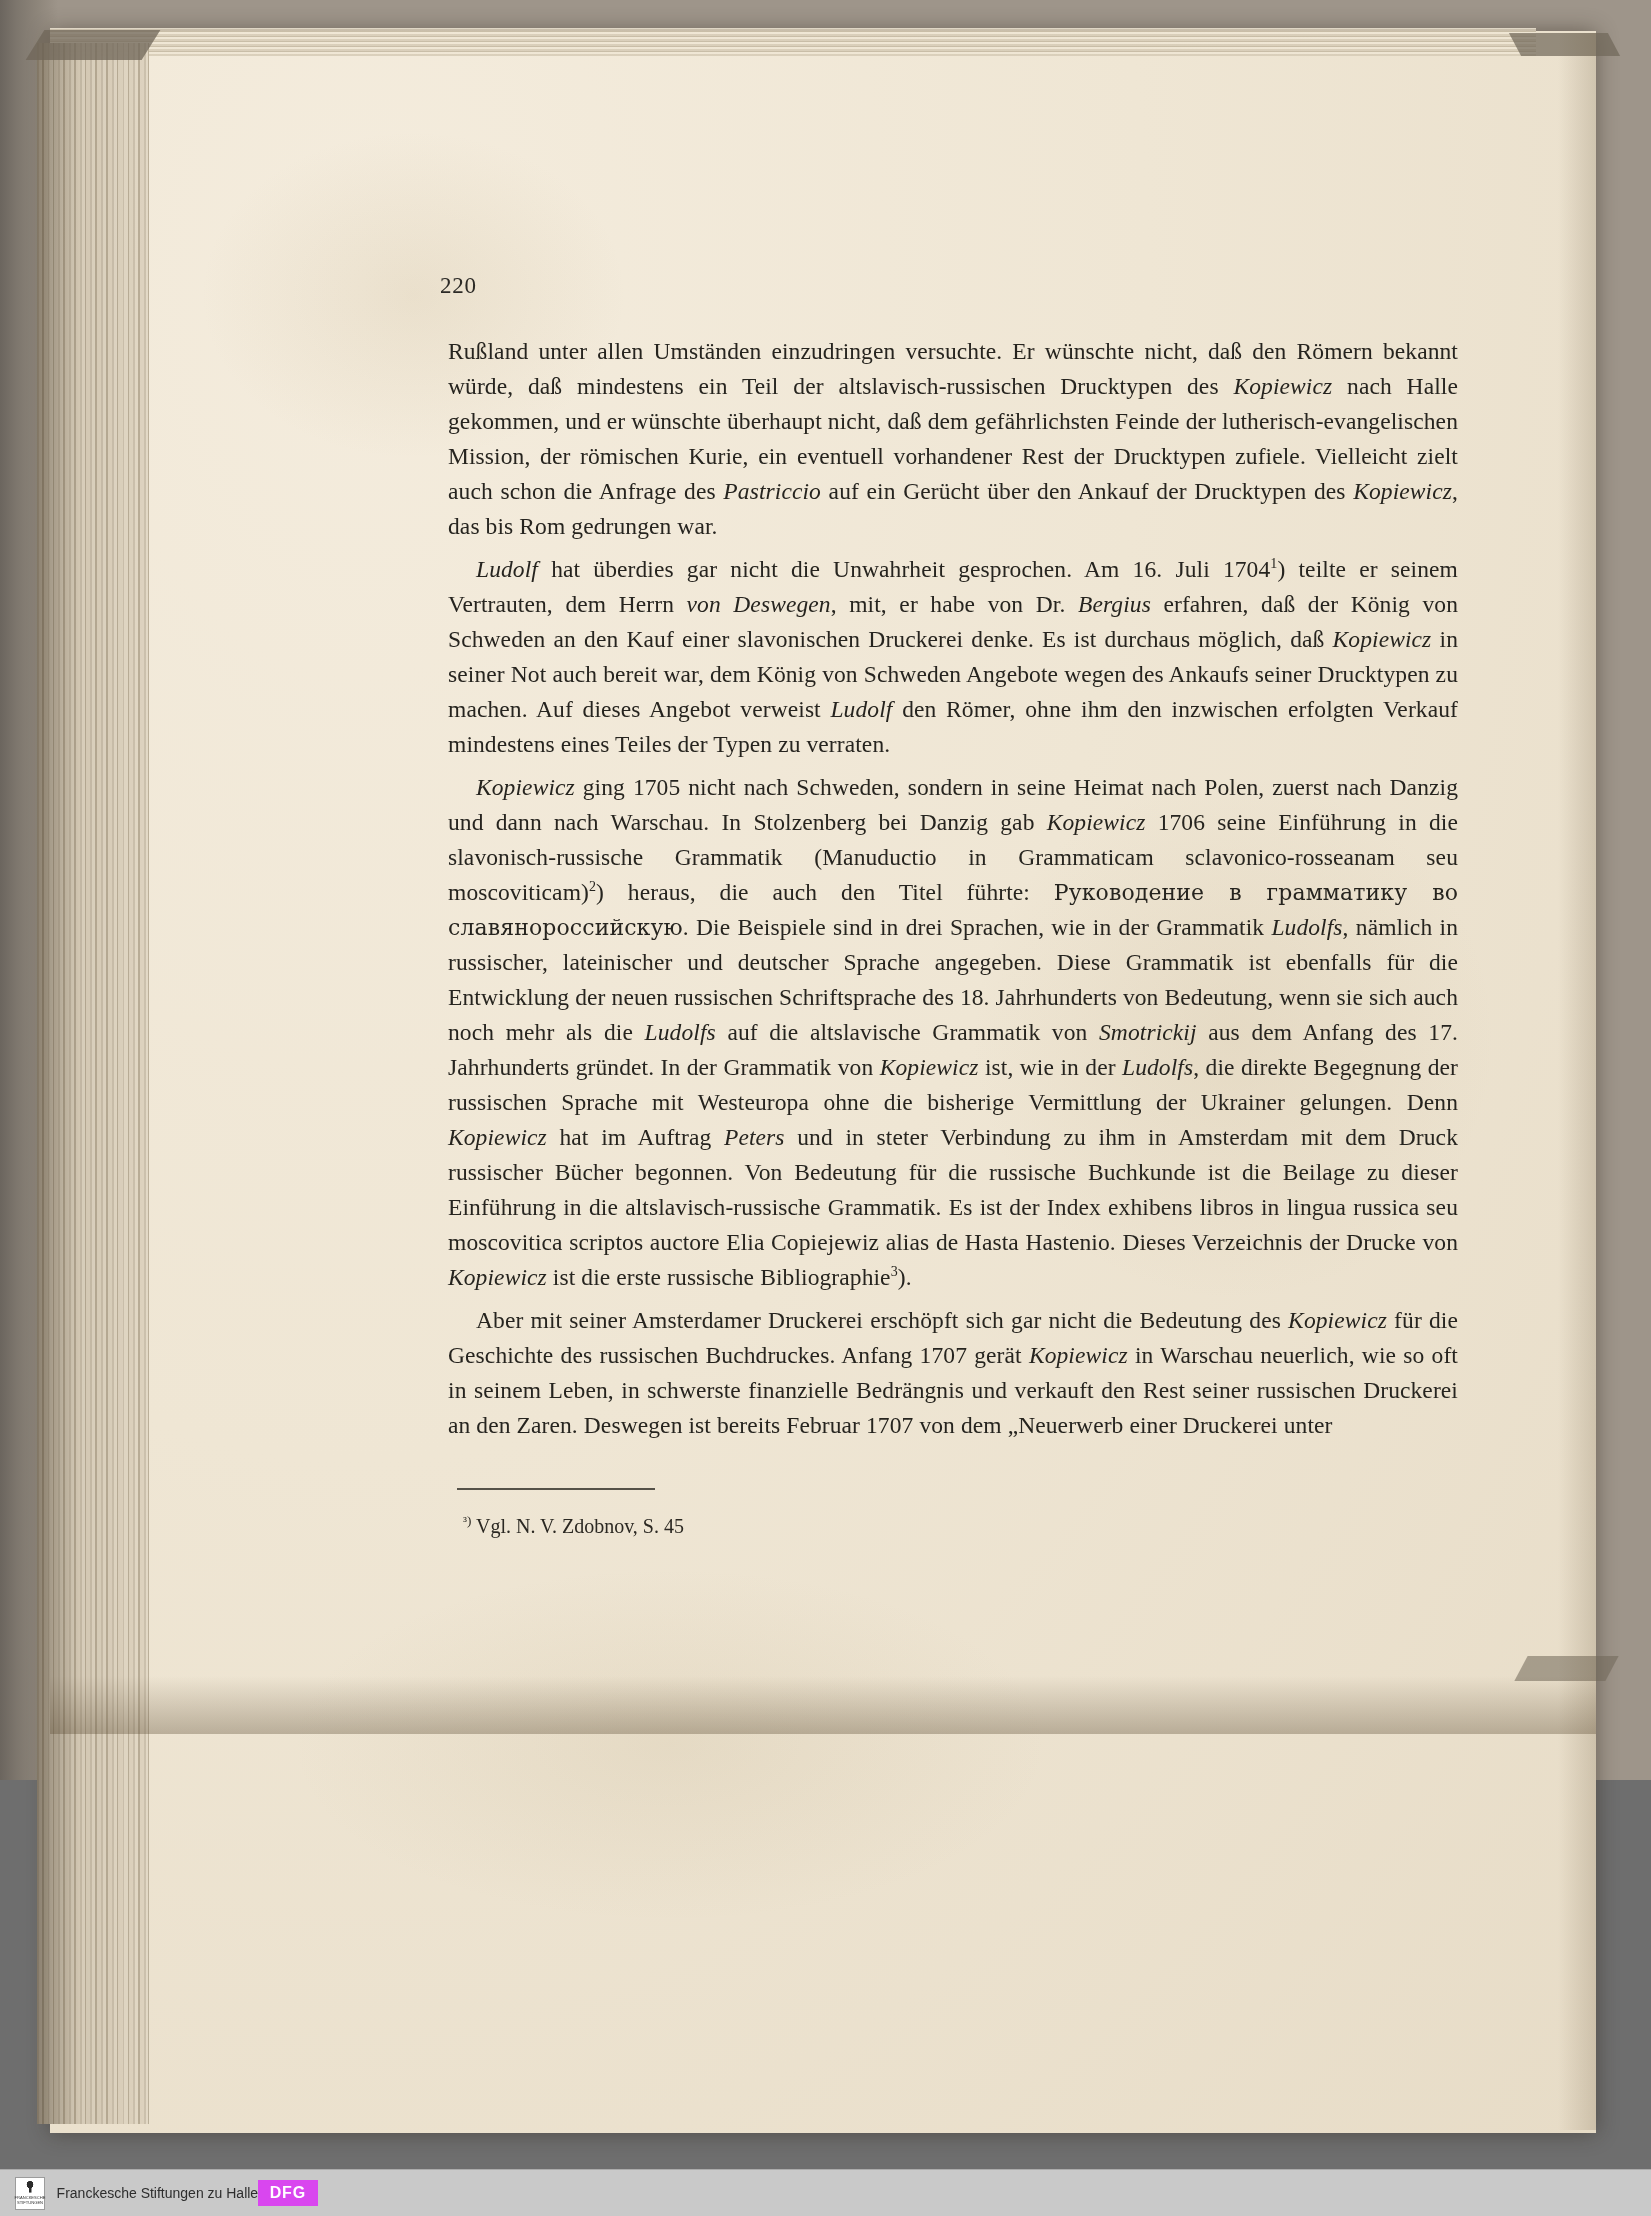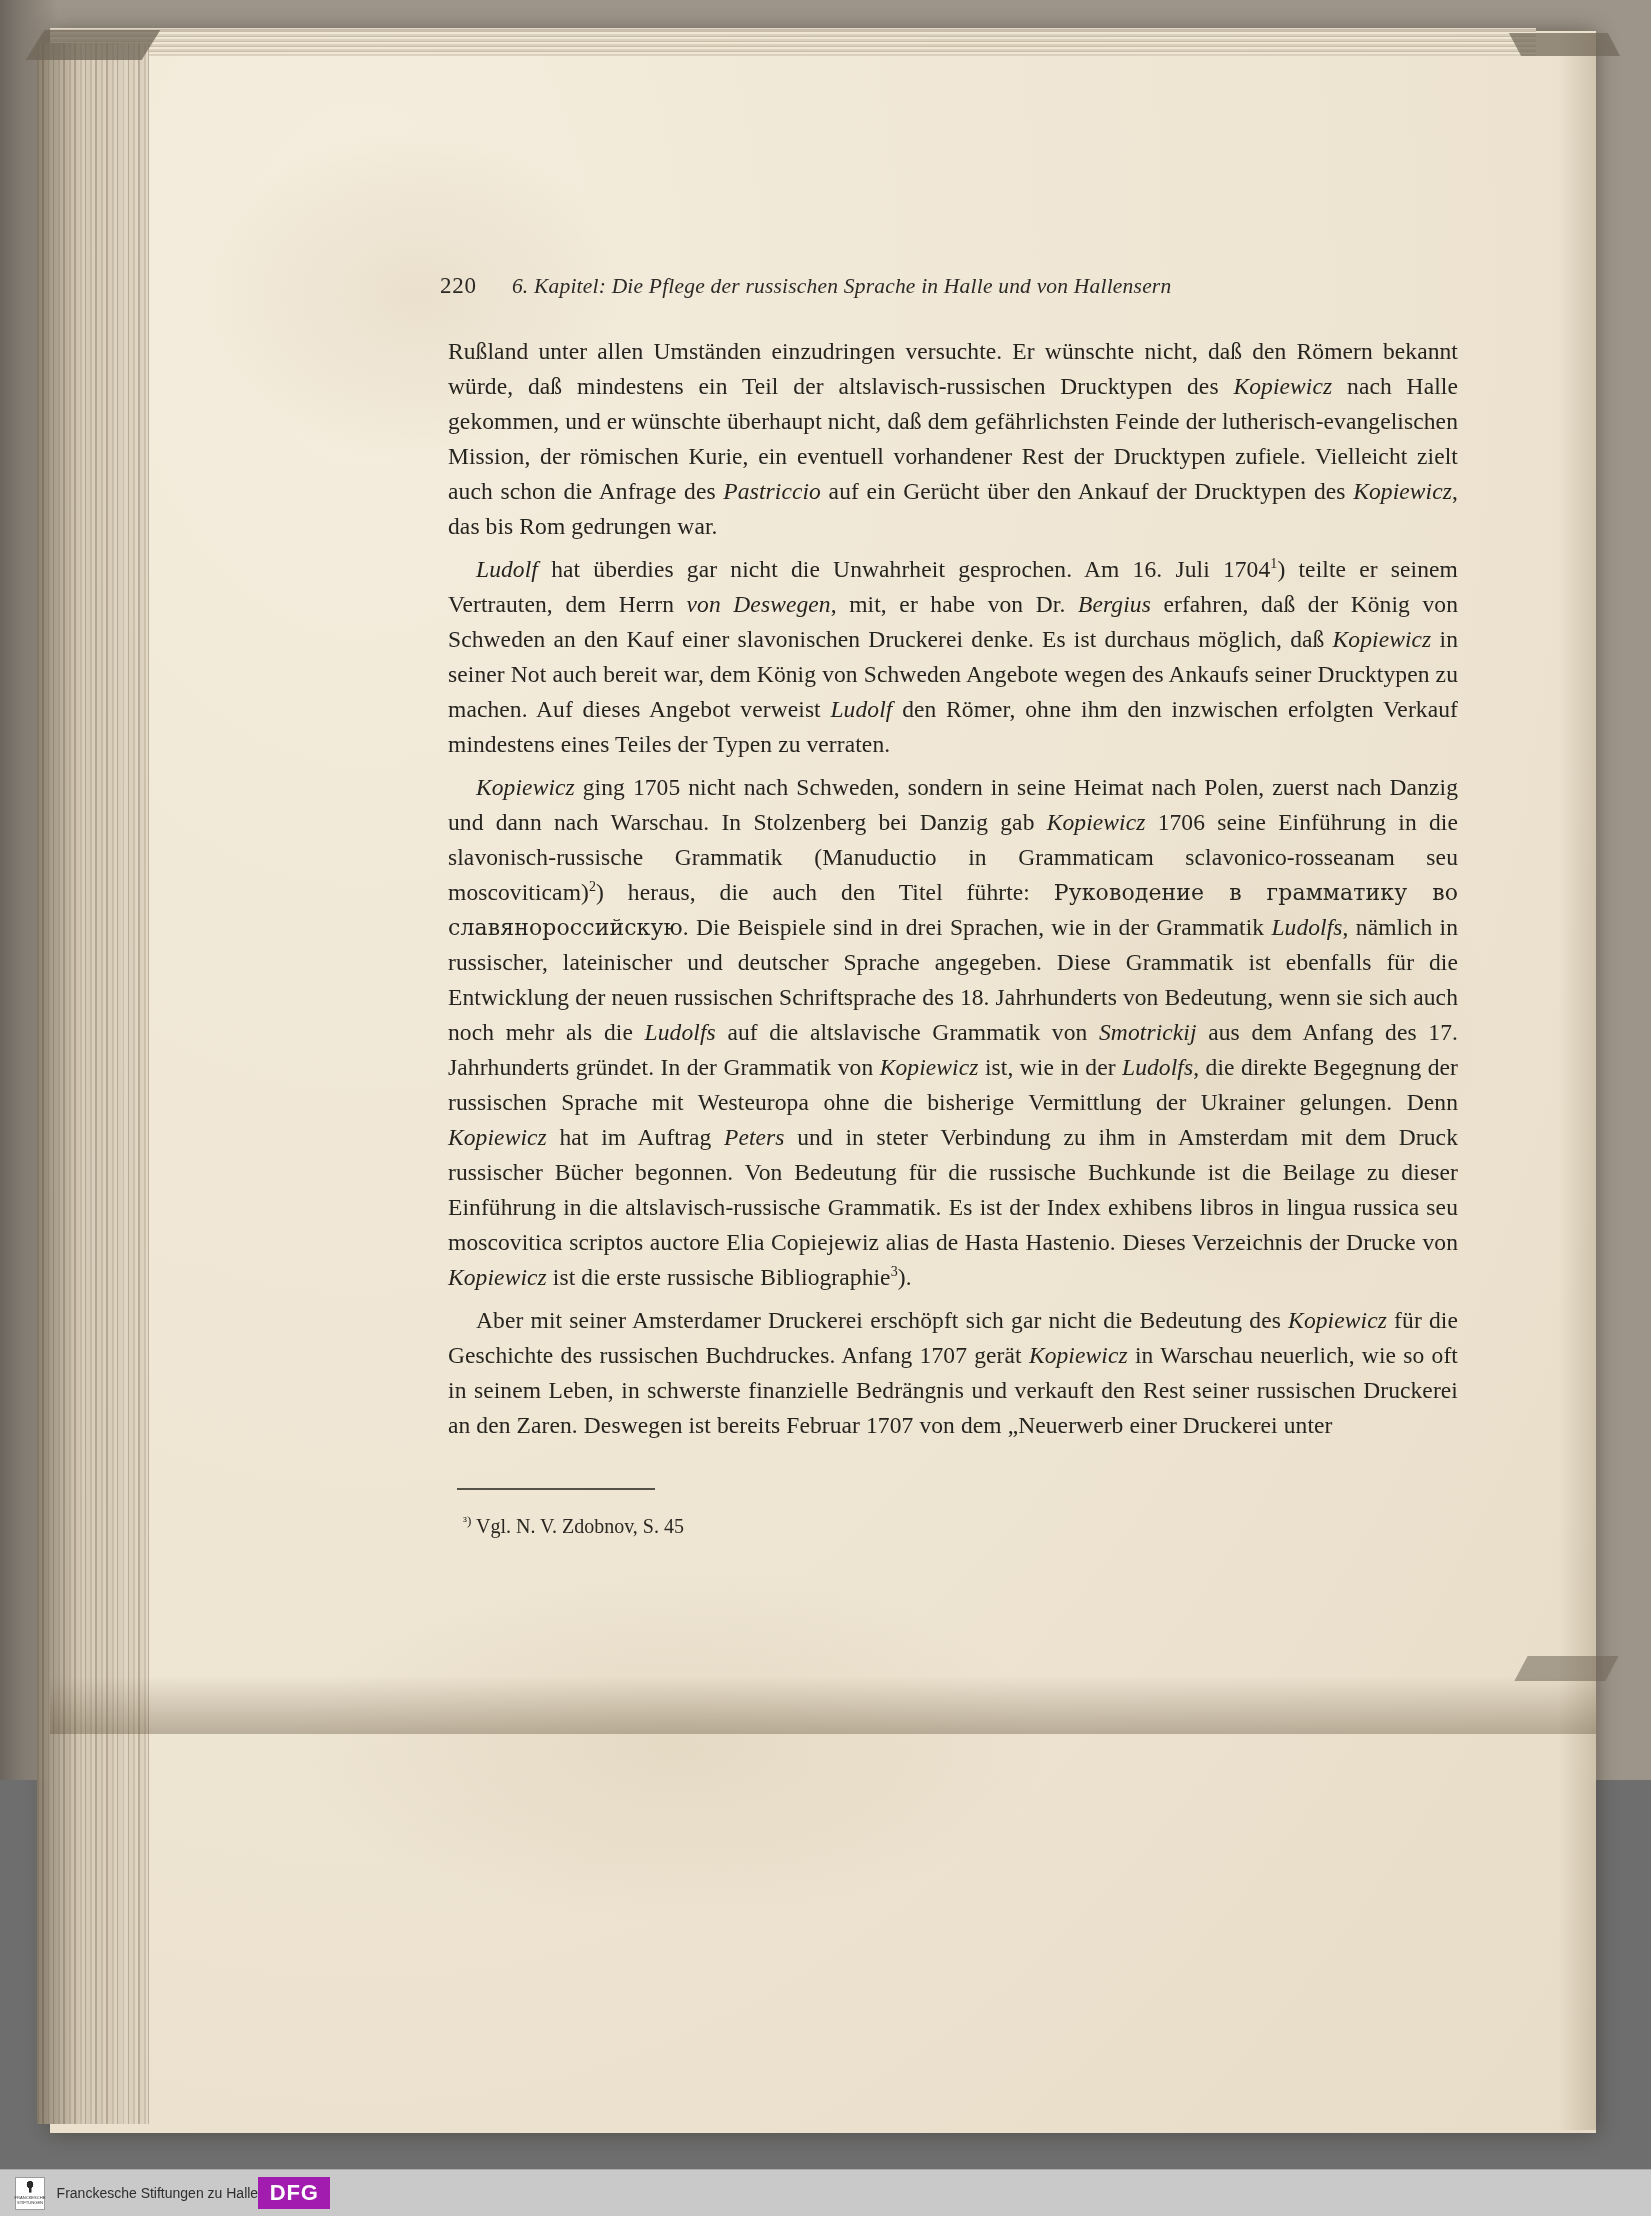--- a/index.html
+++ b/index.html
@@ -211,25 +211,25 @@
     background-repeat: no-repeat;
     margin-bottom: 1.7px;
   }
   .bb-label {
     font-family: "Liberation Sans", sans-serif;
     font-size: 14px;
     color: #2e2e2e;
   }
   .dfg-logo {
     margin-right: 15px;
-    background: #a21caf;
+    background: #d946ef;
     color: #fff;
     font-family: "Liberation Sans", sans-serif;
     font-weight: bold;
-    font-size: 22px;
+    font-size: 16px;
     letter-spacing: 0.8px;
     padding: 5px 11.6px 5.8px;
     line-height: 1;
   }
 
   
   .right-shadow {
     position: absolute;
     right: 56px;
     top: 33px;
@@ -263,21 +263,20 @@
   <div class="corner-dark corner-tl"></div>
   <div class="corner-dark corner-tr"></div>
   <div class="corner-dark corner-br"></div>
   <div class="right-shadow"></div>
   <div class="bottom-shadow"></div>
 
   <div class="text-col">
 
     <div class="running-head">
       <span class="folio">220</span>
-      <span class="head-title">6. Kapitel: Die Pflege der russischen Sprache in Halle und von Hallensern</span>
     </div>
 
     <p class="body">
       Rußland unter allen Umständen einzudringen versuchte. Er wünschte nicht, daß
       den Römern bekannt würde, daß mindestens ein Teil der altslavisch-russischen
       Drucktypen des <i>Kopiewicz</i> nach Halle gekommen, und er wünschte überhaupt
       nicht, daß dem gefährlichsten Feinde der lutherisch-evangelischen Mission, der
       römischen Kurie, ein eventuell vorhandener Rest der Drucktypen zufiele. Vielleicht
       zielt auch schon die Anfrage des <i>Pastriccio</i> auf ein Gerücht über den Ankauf
       der Drucktypen des <i>Kopiewicz</i>, das bis Rom gedrungen war.

